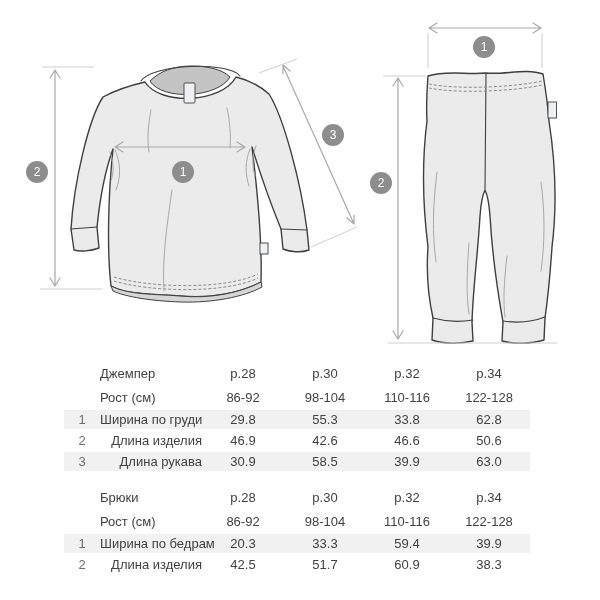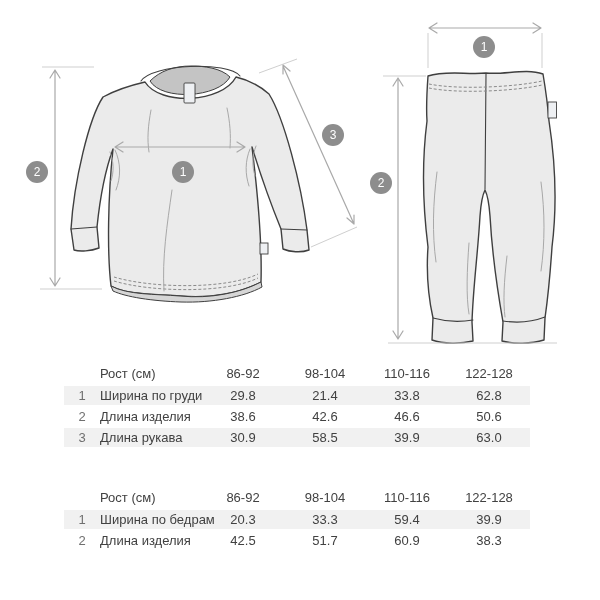--- a/index.html
+++ b/index.html
@@ -33,21 +33,21 @@
   .size-table{
     position:absolute;left:64px;width:466px;
     border-collapse:separate;border-spacing:0 2px;table-layout:fixed;
     font-size:13px;color:var(--text,#414141);
   }
   .size-table td{padding:0;vertical-align:middle;}
   .size-table tr.hdr td{height:22px;}
   .size-table tr.row td{height:19px;}
   .size-table tr.stripe td{background:var(--stripe,#f1f1f1);}
   .size-table .name{text-align:left;white-space:nowrap;padding-left:36px;}
-  .size-table .label{text-align:left;white-space:nowrap;overflow:visible;}
+  .size-table .label{text-align:right;white-space:nowrap;overflow:visible;}
   .size-table .num{text-align:center;color:#6f6f6f;}
   .size-table .val{text-align:center;}
   col.c-num{width:36px;} col.c-label{width:102px;} col.c-val{width:82px;}
 </style>
 </head>
 <body>
 
 <div id="page">
 
   <svg width="600" height="355" viewBox="0 0 600 355">
@@ -97,38 +97,45 @@
     <colgroup>
         <col class="c-num">
         <col class="c-label">
         <col class="c-val">
         <col class="c-val">
         <col class="c-val">
         <col class="c-val">
       </colgroup>
     <tbody>
       <tr class="hdr">
+        <td class="name" colspan="2">Джемпер</td>
+        <td class="val">р.28</td>
+        <td class="val">р.30</td>
+        <td class="val">р.32</td>
+        <td class="val">р.34</td>
+      </tr>
+      <tr class="hdr">
         <td class="name" colspan="2">Рост (см)</td>
         <td class="val">86-92</td>
         <td class="val">98-104</td>
         <td class="val">110-116</td>
         <td class="val">122-128</td>
       </tr>
       <tr class="row stripe">
         <td class="num">1</td>
         <td class="label">Ширина по груди</td>
         <td class="val">29.8</td>
-        <td class="val">21.4</td>
+        <td class="val">55.3</td>
         <td class="val">33.8</td>
         <td class="val">62.8</td>
       </tr>
       <tr class="row">
         <td class="num">2</td>
         <td class="label">Длина изделия</td>
-        <td class="val">38.6</td>
+        <td class="val">46.9</td>
         <td class="val">42.6</td>
         <td class="val">46.6</td>
         <td class="val">50.6</td>
       </tr>
       <tr class="row stripe">
         <td class="num">3</td>
         <td class="label">Длина рукава</td>
         <td class="val">30.9</td>
         <td class="val">58.5</td>
         <td class="val">39.9</td>
@@ -140,20 +147,27 @@
   <table class="size-table" style="top:484px">
     <colgroup>
         <col class="c-num">
         <col class="c-label">
         <col class="c-val">
         <col class="c-val">
         <col class="c-val">
         <col class="c-val">
       </colgroup>
     <tbody>
+      <tr class="hdr">
+        <td class="name" colspan="2">Брюки</td>
+        <td class="val">р.28</td>
+        <td class="val">р.30</td>
+        <td class="val">р.32</td>
+        <td class="val">р.34</td>
+      </tr>
       <tr class="hdr">
         <td class="name" colspan="2">Рост (см)</td>
         <td class="val">86-92</td>
         <td class="val">98-104</td>
         <td class="val">110-116</td>
         <td class="val">122-128</td>
       </tr>
       <tr class="row stripe">
         <td class="num">1</td>
         <td class="label">Ширина по бедрам</td>

